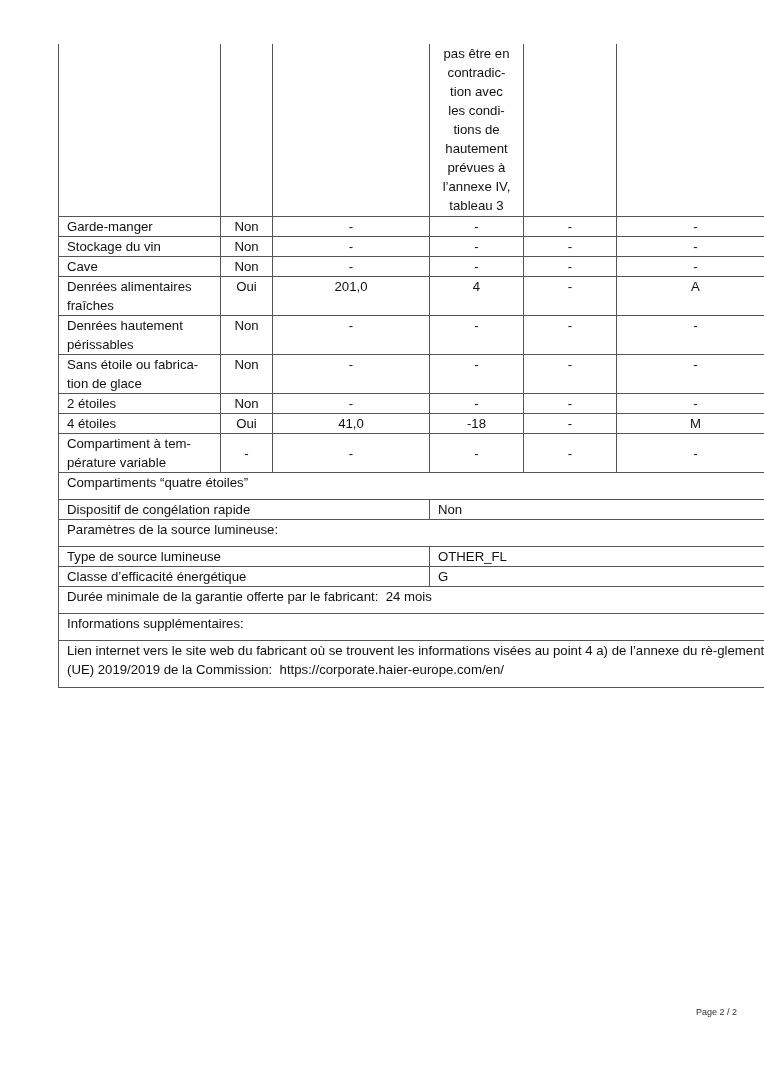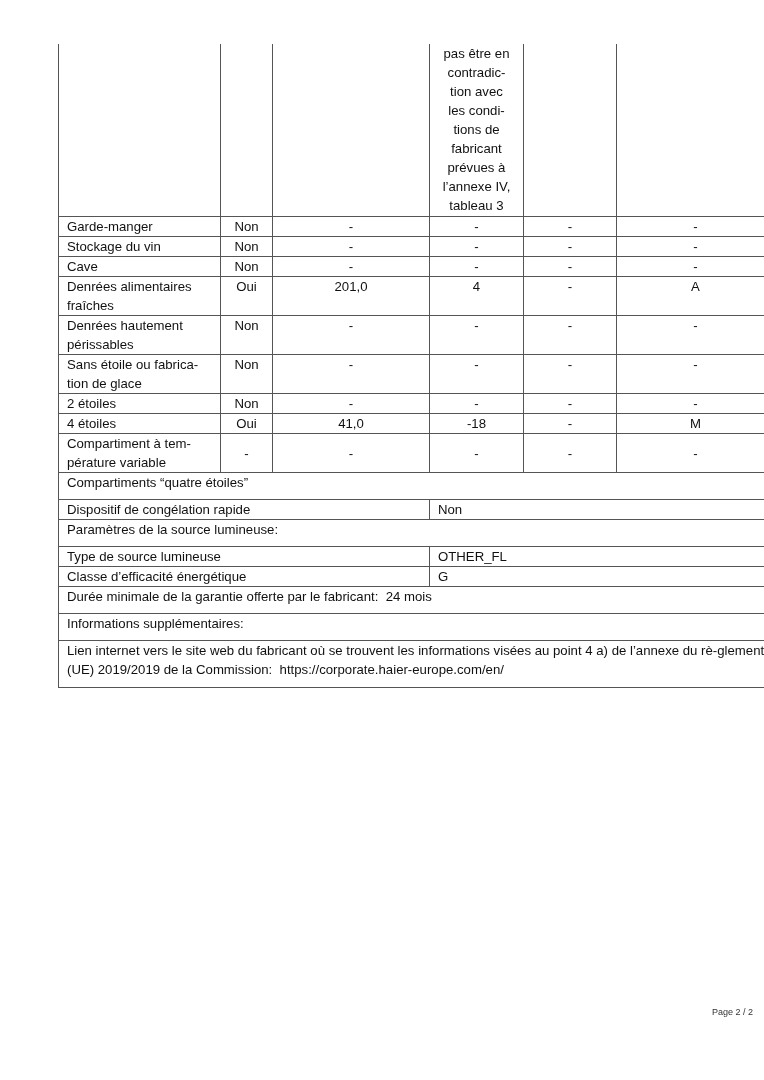--- a/index.html
+++ b/index.html
@@ -6,21 +6,21 @@
     body { width: 764px; height: 1080px; position: relative; overflow: hidden;
            font-family: "Liberation Sans", sans-serif; color: #111; }
     .page { position: absolute; left: 24px; top: 44px; width: 716px; margin-left: 34px; }
     table { border-collapse: collapse; width: 716px; table-layout: fixed; font-size: 13.2px; line-height: 19px; }
     td { border: 1px solid #555; padding: 0 8px; vertical-align: top; }
     td.c { text-align: center; padding: 0 4px; }
     td.mid { vertical-align: middle; }
     .topcont td { border-top: none; }
     .bold { font-weight: normal; }
     .sect td { height: 26px; }
-    .foot { position: absolute; left: 712px; top: 1007px; font-size: 9px; color: #333; }
+    .foot { position: absolute; left: 696px; top: 1007px; font-size: 9px; color: #333; }
   </style>
 </head>
 <body>
 
 <div class="page">
   <table>
     <colgroup>
       <col style="width:162px">
         <col style="width:52px">
         <col style="width:157px">
@@ -32,21 +32,21 @@
       <tr class="topcont">
         <td></td>
         <td></td>
         <td></td>
         <td class="c" id="contcell" style="padding-bottom:1px">
             <div>pas être en</div>
             <div>contradic-</div>
             <div>tion avec</div>
             <div>les condi-</div>
             <div>tions de</div>
-            <div>fabricant</div>
+            <div>hautement</div>
             <div>prévues à</div>
             <div>l’annexe IV,</div>
             <div>tableau 3</div>
           </td>
         <td></td>
         <td></td>
       </tr>
     <tr>
           <td>Garde-manger</td>
           <td class="c">Non</td>

